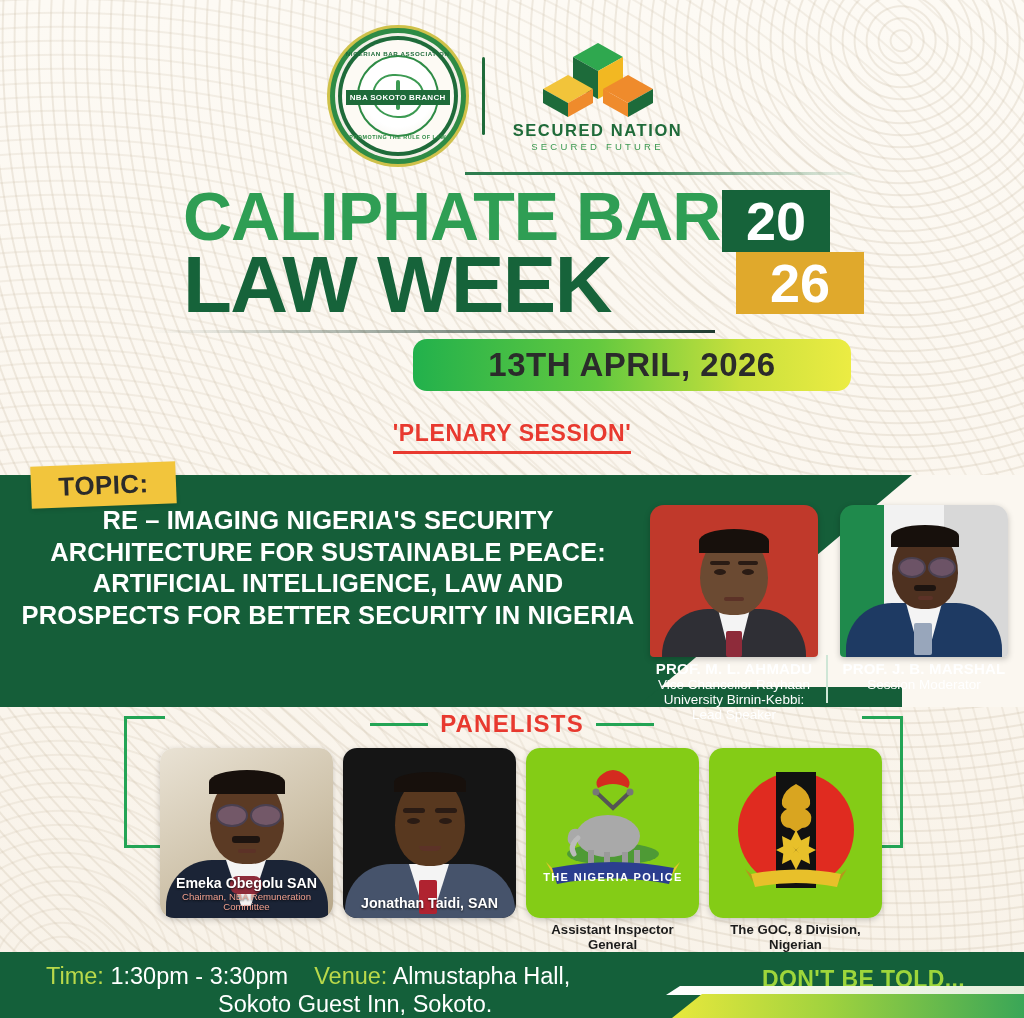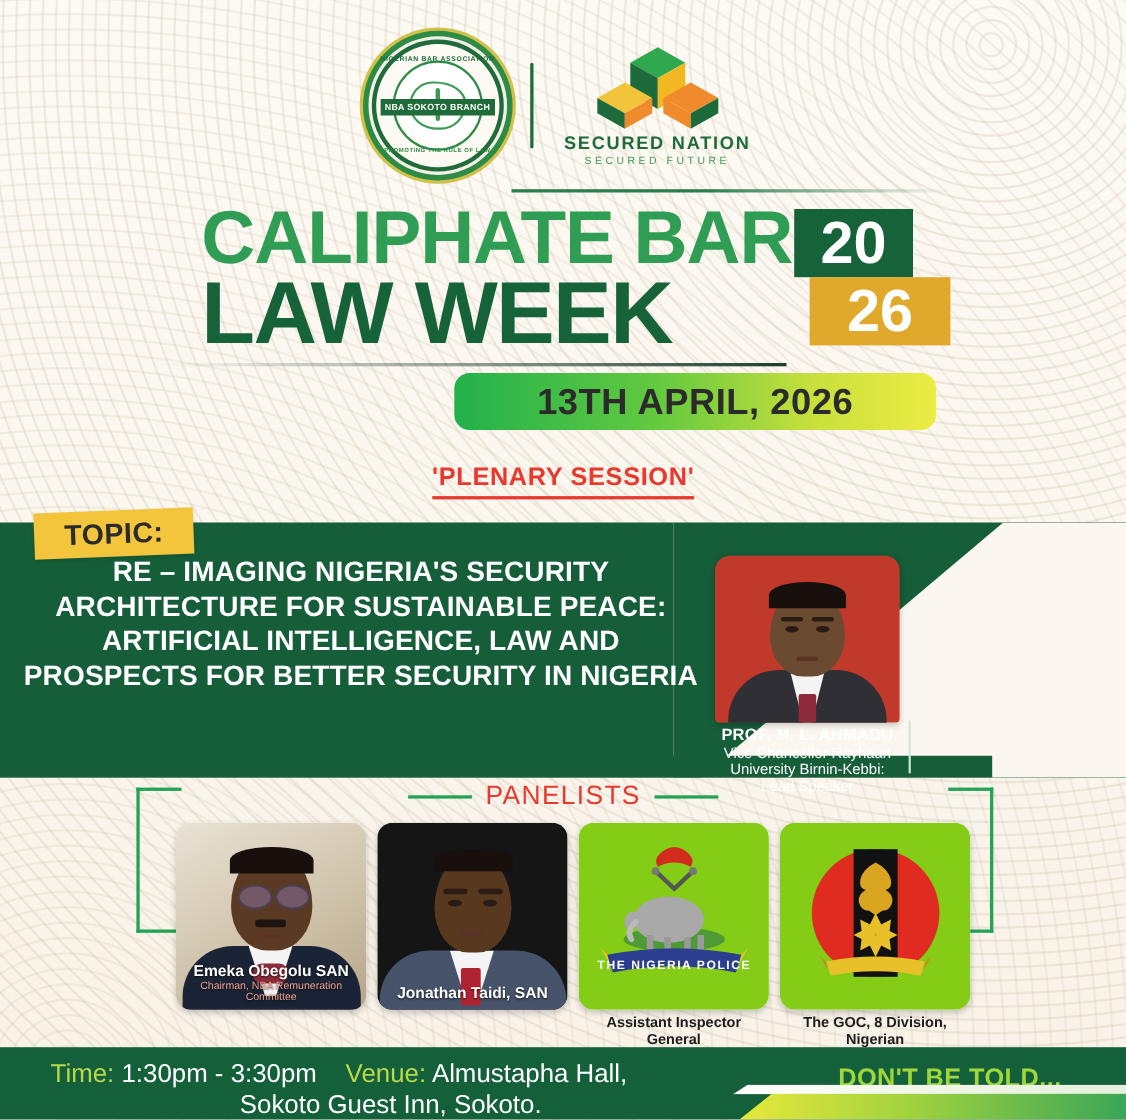--- a/index.html
+++ b/index.html
@@ -109,21 +109,21 @@
   .brow{position:absolute;background:#2a1b14;border-radius:3px;}
   .eye{position:absolute;background:#2a1b14;border-radius:50%;}
   .mouth{position:absolute;background:#5c3227;border-radius:3px;}
   .hair{position:absolute;background:#17100c;border-radius:50% 50% 0 0;}
   .stache{position:absolute;background:#1d1410;border-radius:3px;}
 
   
   .pan-head{position:absolute;left:0;top:707px;width:1024px;height:34px;
       display:flex;align-items:center;justify-content:center;gap:12px;}
   .pan-head .ln{width:58px;height:3px;background:#23a455;}
-  .pan-head span{font-size:24px;font-weight:normal;color:#e8392f;letter-spacing:1.2px;}
+  .pan-head span{font-size:24px;font-weight:bold;color:#e8392f;letter-spacing:1.2px;}
   .brk{position:absolute;border:3px solid #23a455;}
   .brk-l{left:124px;top:716px;width:38px;height:126px;border-right:none;}
   .brk-r{left:862px;top:716px;width:38px;height:126px;border-left:none;}
 
   .pan{position:absolute;top:748px;width:173px;}
   .pan .frame{width:173px;height:170px;border-radius:14px;overflow:hidden;position:relative;
       box-shadow:0 2px 6px rgba(0,0,0,.20);background:#ffffff;}
   .pan .ovcap{position:absolute;left:0;right:0;bottom:6px;text-align:center;}
   .pan .ovcap .nm{font-size:14.2px;font-weight:bold;color:#ffffff;line-height:1.05;
       text-shadow:0 1px 2px rgba(0,0,0,.8);}
@@ -240,20 +240,38 @@
     <div class="cap">
       <div class="nm">PROF. M. L. AHMADU</div>
       <div class="rl">Vice Chancellor Rayhaan</div>
       <div class="rl">University Birnin-Kebbi:</div>
       <div class="rl">Lead Speaker</div>
     </div>
   </div>
 
   <div class="sep-line"></div>
 
+  <div class="spk" id="spk2">
+    <div class="photo">
+      <div class="p-bg-flag"></div>
+      <div class="torso" style="left:6px;top:98px;width:156px;height:62px;background:#1e3a63;"></div>
+      <div class="shirt" style="left:66px;top:98px;width:36px;height:50px;clip-path:polygon(0 0,100% 0,62% 100%,38% 100%);"></div>
+      <div class="tie" style="left:74px;top:118px;width:18px;height:32px;background:#98a6bb;"></div>
+      <div class="head" style="left:52px;top:24px;width:66px;height:80px;background:#4e3120;"></div>
+      <div class="hair" style="left:51px;top:20px;width:68px;height:22px;"></div>
+      <div class="glass" style="left:58px;top:52px;width:24px;height:17px;"></div>
+      <div class="glass" style="left:88px;top:52px;width:24px;height:17px;"></div>
+      <div class="stache" style="left:74px;top:80px;width:22px;height:6px;"></div>
+      <div class="mouth" style="left:78px;top:91px;width:15px;height:4px;"></div>
+    </div>
+    <div class="cap">
+      <div class="nm">PROF. J. B. MARSHAL</div>
+      <div class="rl">Session Moderator</div>
+    </div>
+  </div>
 
   <div class="pan-head">
     <div class="ln"></div>
     <span>PANELISTS</span>
     <div class="ln"></div>
   </div>
   <div class="brk brk-l"></div>
   <div class="brk brk-r"></div>
 
   <div class="pan" id="pan1">

